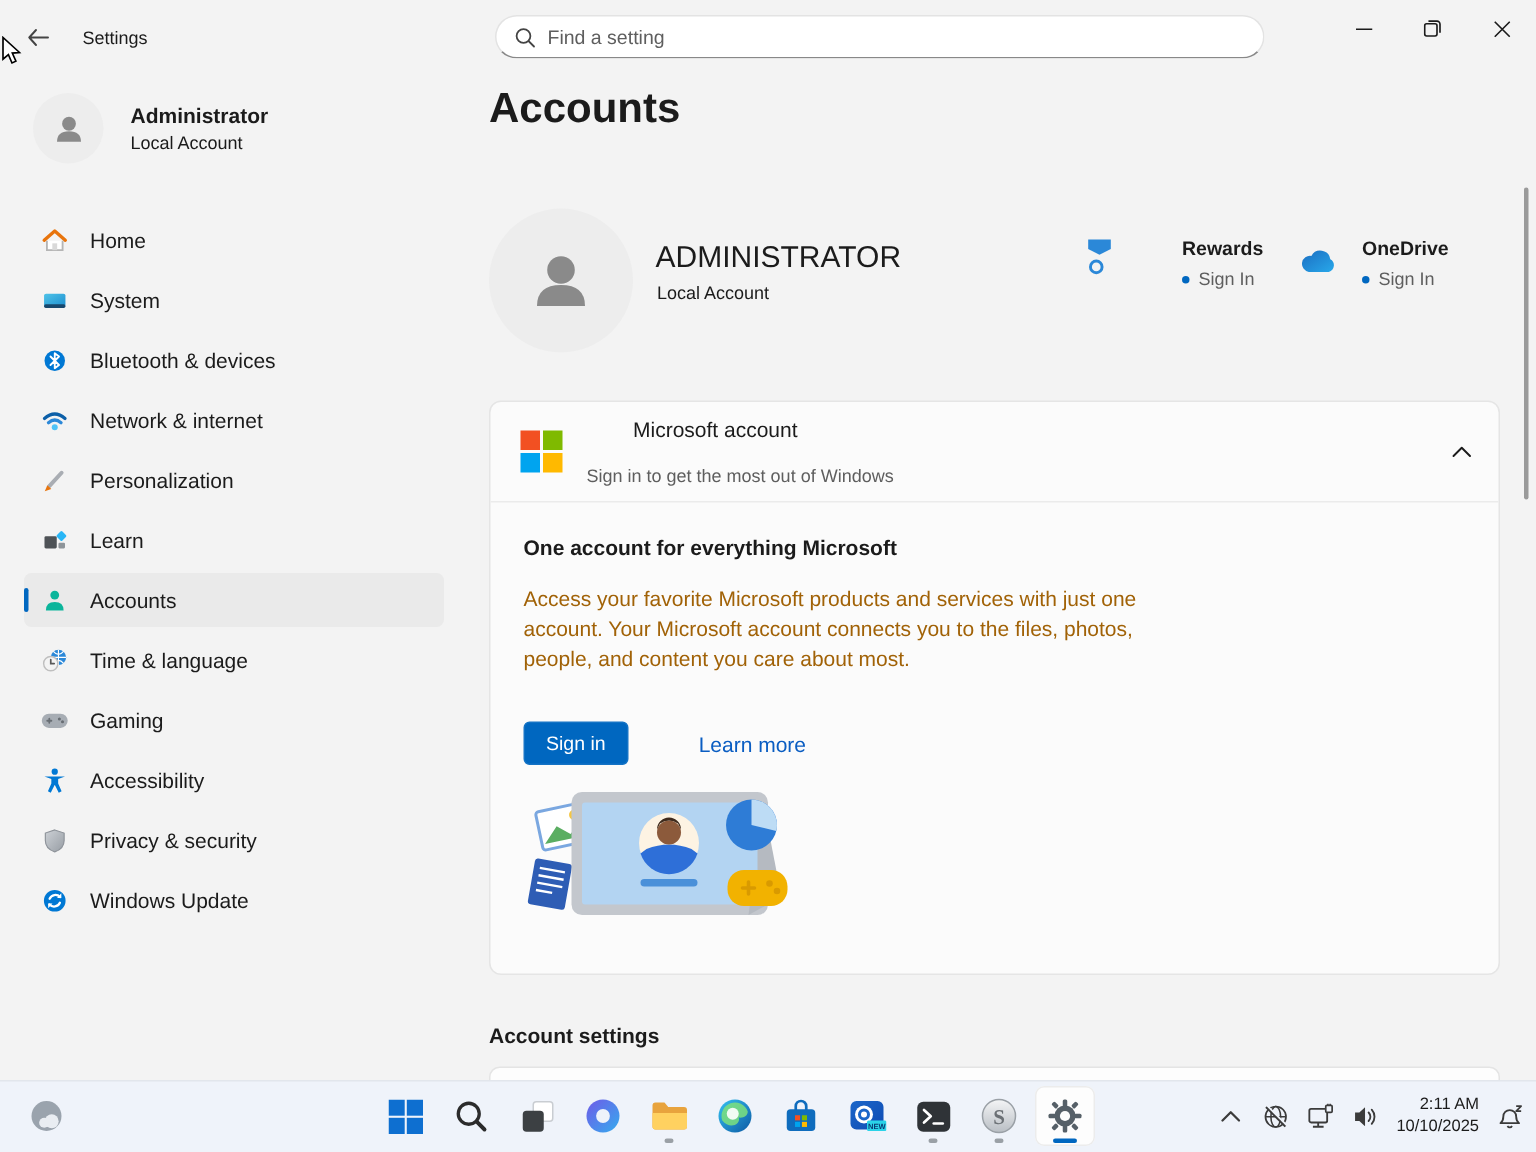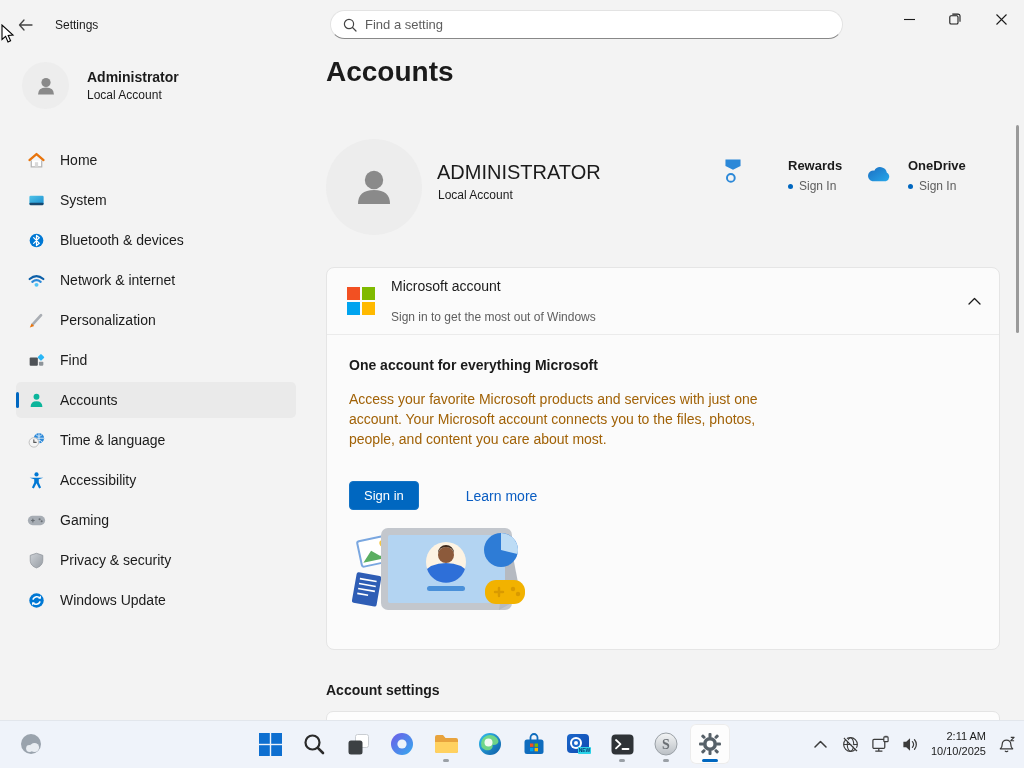--- a/index.html
+++ b/index.html
@@ -51,21 +51,21 @@
   .promo-action { display:flex; align-items:center; gap:6px; margin-top:6px; font-size:12px; color:#5e5e5e; }
   .dot { width:5px; height:5px; border-radius:50%; background:#0067c0; }
 
   .ms-card {
     left:326px; top:267px; width:674px; height:383px; background:#fbfbfb;
     border:1px solid #e5e5e5; border-radius:8px;
   }
   .ms-card-header { height:67px; border-bottom:1px solid #ebebeb; display:flex; align-items:center; padding:0 18px 0 20px; gap:16px; }
   .ms-logo { width:28px; height:28px; display:grid; grid-template-columns:13px 13px; grid-template-rows:13px 13px; gap:2px; }
   .ms-logo i { display:block; }
-  .ms-card-title { font-size:14px; }
+  .ms-card-title { font-size:14px;margin-left:31px; }
   .ms-card-sub { font-size:12px; color:#5e5e5e; margin-top:16px; }
   .ms-card-header .spacer { flex:1; }
   .ms-body { padding:22px; }
   .ms-heading { font-size:14px; font-weight:bold; }
   .ms-text { font-size:14px; line-height:20px; color:#a16207; width:432px; margin-top:16px; }
   .btn-row { margin-top:32px; display:flex; align-items:center; gap:22px; }
   .signin-btn {
     background:#0067c0; color:#ffffff; border:1px solid #1473c5; border-radius:4px;
     font-size:13px; font-family:inherit; padding:6px 14px; cursor:pointer;
   }
@@ -200,61 +200,61 @@
     <span class="nav-label">Personalization</span>
   </div>
   <div class="nav-item">
     <span class="nav-icon">
       <svg width="19" height="19" viewBox="0 0 20 20">
           <rect x="2.8" y="6.8" width="8.6" height="8.6" rx="1" fill="#4e5256"></rect>
           <rect x="12" y="4" width="5.4" height="5.4" rx="1" fill="#29b6f6" transform="rotate(45 14.7 6.7)"></rect>
           <rect x="12.6" y="11.4" width="4.6" height="4" rx="0.8" fill="#8e9499"></rect>
         </svg>
     </span>
-    <span class="nav-label">Find</span>
+    <span class="nav-label">Learn</span>
   </div>
   <div class="nav-item selected">
     <span class="nav-icon">
       <svg width="19" height="19" viewBox="0 0 20 20">
           <circle cx="10" cy="6" r="3.1" fill="#0cb59b"></circle>
           <path d="M3.8 16.8 Q3.8 10.9 10 10.9 Q16.2 10.9 16.2 16.8 Z" fill="#0cb59b"></path>
         </svg>
     </span>
     <span class="nav-label">Accounts</span>
   </div>
   <div class="nav-item">
     <span class="nav-icon">
       <svg width="19" height="19" viewBox="0 0 20 20">
           <circle cx="12.6" cy="7.6" r="5.4" fill="#2b88d8"></circle>
           <path d="M7.2 7.6 H18 M12.6 2.2 V13 M9 3.4 Q12.6 7.6 16.2 3.4 M9 11.8 Q12.6 7.6 16.2 11.8" stroke="#ffffff" stroke-width="0.8" fill="none"></path>
           <circle cx="7.2" cy="12" r="5" fill="#f4f4f4" stroke="#bfbfbf" stroke-width="1"></circle>
           <path d="M7.2 9.2 V12 H9.6" stroke="#5a5a5a" stroke-width="1.2" fill="none" stroke-linecap="round"></path>
         </svg>
     </span>
     <span class="nav-label">Time &amp; language</span>
-  </div>
-  <div class="nav-item">
-    <span class="nav-icon">
-      <svg width="19" height="19" viewBox="0 0 20 20" fill="#0078d4">
-          <circle cx="10" cy="3.6" r="2.2"></circle>
-          <path d="M2.8 7 H17.2 L12.4 8.8 V12 L14.8 17.4 L12.8 18.4 L10 12.8 L7.2 18.4 L5.2 17.4 L7.6 12 V8.8 Z"></path>
-        </svg>
-    </span>
-    <span class="nav-label">Accessibility</span>
   </div>
   <div class="nav-item">
     <span class="nav-icon">
       <svg width="19" height="19" viewBox="0 0 22 14">
           <rect x="1" y="1.5" width="20" height="11" rx="5.5" fill="#a7adb4"></rect>
           <path d="M5.2 7 H8.4 M6.8 5.4 V8.6" stroke="#686e74" stroke-width="1.4" stroke-linecap="round"></path>
           <circle cx="14.6" cy="5.6" r="1.2" fill="#686e74"></circle>
           <circle cx="17" cy="7.8" r="1.2" fill="#686e74"></circle>
         </svg>
     </span>
     <span class="nav-label">Gaming</span>
+  </div>
+  <div class="nav-item">
+    <span class="nav-icon">
+      <svg width="19" height="19" viewBox="0 0 20 20" fill="#0078d4">
+          <circle cx="10" cy="3.6" r="2.2"></circle>
+          <path d="M2.8 7 H17.2 L12.4 8.8 V12 L14.8 17.4 L12.8 18.4 L10 12.8 L7.2 18.4 L5.2 17.4 L7.6 12 V8.8 Z"></path>
+        </svg>
+    </span>
+    <span class="nav-label">Accessibility</span>
   </div>
   <div class="nav-item">
     <span class="nav-icon">
       <svg width="19" height="19" viewBox="0 0 20 20">
           <defs>
             <linearGradient id="shg" x1="0" y1="0" x2="1" y2="1">
               <stop offset="0" stop-color="#cdd1d6"></stop>
               <stop offset="1" stop-color="#979da4"></stop>
             </linearGradient>
           </defs>

